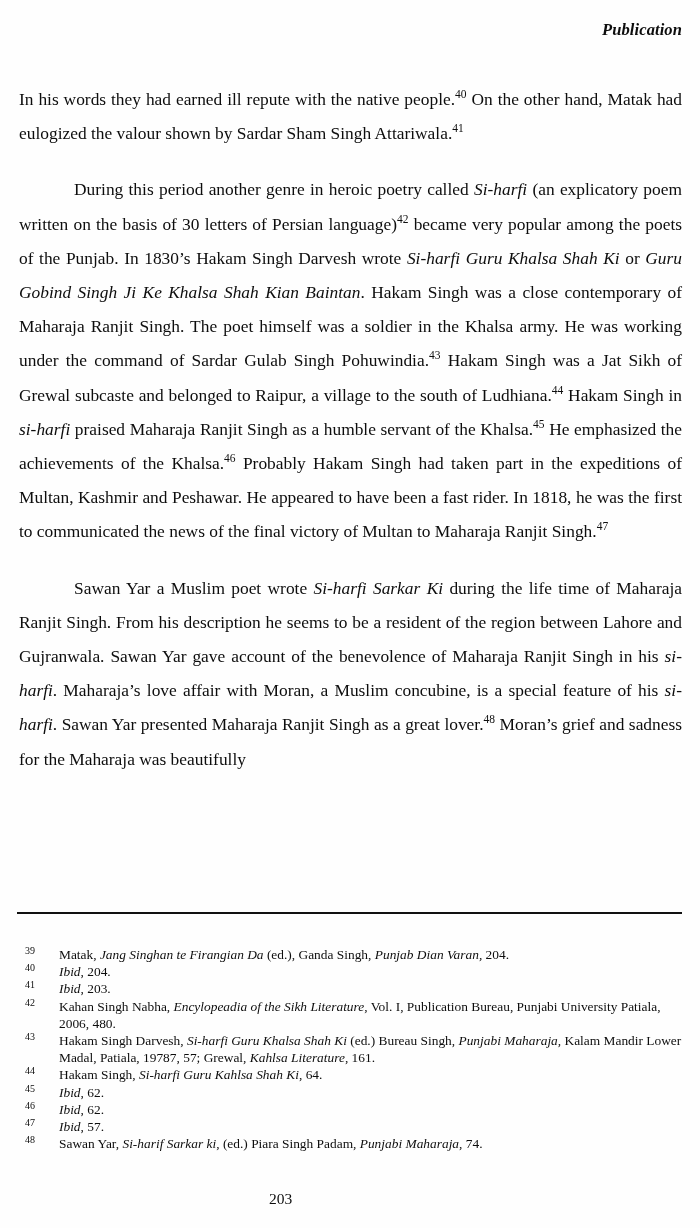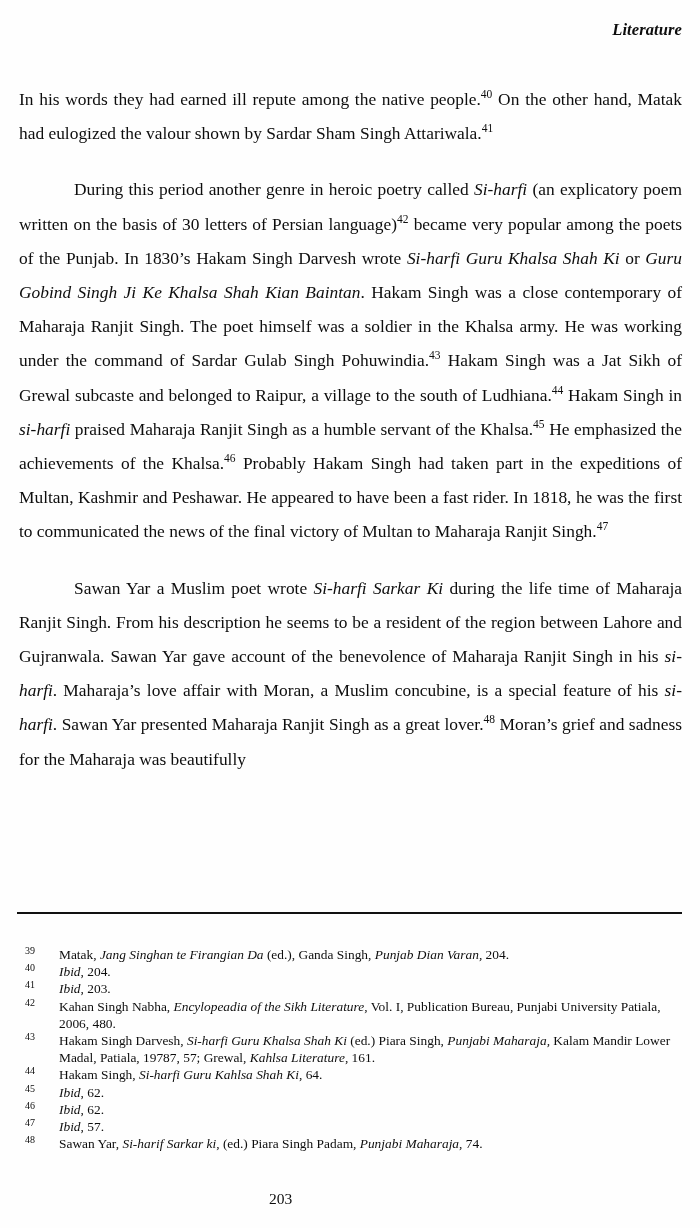--- a/index.html
+++ b/index.html
@@ -112,24 +112,24 @@
     width: 561px;
     text-align: center;
     font-size: 15.5px;
   }
 </style>
 </head>
 <body>
 
 <div class="page">
 
-  <div class="running-head">Literature</div>
+  <div class="running-head">Publication</div>
 
   <div class="body-col">
-      <p class="para"><span>In his words they had earned ill repute among the native people.</span><sup class="fn">40</sup><span> On the other hand, Matak had eulogized the valour shown by Sardar Sham Singh Attariwala.</span><sup class="fn">41</sup></p>
+      <p class="para"><span>In his words they had earned ill repute with the native people.</span><sup class="fn">40</sup><span> On the other hand, Matak had eulogized the valour shown by Sardar Sham Singh Attariwala.</span><sup class="fn">41</sup></p>
       <p class="para indent"><span>During this period another genre in heroic poetry called </span><i>Si-harfi</i><span> (an explicatory poem written on the basis of 30 letters of Persian language)</span><sup class="fn">42</sup><span> became very popular among the poets of the Punjab. In 1830’s Hakam Singh Darvesh wrote </span><i>Si-harfi Guru Khalsa Shah Ki</i><span> or </span><i>Guru Gobind Singh Ji Ke Khalsa Shah Kian Baintan</i><span>. Hakam Singh was a close contemporary of Maharaja Ranjit Singh. The poet himself was a soldier in the Khalsa army. He was working under the command of Sardar Gulab Singh Pohuwindia.</span><sup class="fn">43</sup><span> Hakam Singh was a Jat Sikh of Grewal subcaste and belonged to Raipur, a village to the south of Ludhiana.</span><sup class="fn">44</sup><span> Hakam Singh in </span><i>si-harfi</i><span> praised Maharaja Ranjit Singh as a humble servant of the Khalsa.</span><sup class="fn">45</sup><span> He emphasized the achievements of the Khalsa.</span><sup class="fn">46</sup><span> Probably Hakam Singh had taken part in the expeditions of Multan, Kashmir and Peshawar. He appeared to have been a fast rider. In 1818, he was the first to communicated the news of the final victory of Multan to Maharaja Ranjit Singh.</span><sup class="fn">47</sup></p>
       <p class="para indent"><span>Sawan Yar a Muslim poet wrote </span><i>Si-harfi Sarkar Ki</i><span> during the life time of Maharaja Ranjit Singh. From his description he seems to be a resident of the region between Lahore and Gujranwala. Sawan Yar gave account of the benevolence of Maharaja Ranjit Singh in his </span><i>si-harfi</i><span>. Maharaja’s love affair with Moran, a Muslim concubine, is a special feature of his </span><i>si-harfi</i><span>. Sawan Yar presented Maharaja Ranjit Singh as a great lover.</span><sup class="fn">48</sup><span> Moran’s grief and sadness for the Maharaja was beautifully</span></p>
     </div>
 
   <div class="fn-rule"></div>
 
   <div class="footnotes">
       <div class="fn-row">
         <span class="fn-num">39</span>
         <span class="fn-text"><span>Matak, </span><i>Jang Singhan te Firangian Da</i><span> (ed.), Ganda Singh, </span><i>Punjab Dian Varan,</i><span> 204.</span></span>
@@ -141,21 +141,21 @@
       <div class="fn-row">
         <span class="fn-num">41</span>
         <span class="fn-text"><i>Ibid</i><span>, 203.</span></span>
       </div>
       <div class="fn-row">
         <span class="fn-num">42</span>
         <span class="fn-text"><span>Kahan Singh Nabha, </span><i>Encylopeadia of the Sikh Literature</i><span>, Vol. I, Publication Bureau, Punjabi University Patiala, 2006, 480.</span></span>
       </div>
       <div class="fn-row">
         <span class="fn-num">43</span>
-        <span class="fn-text"><span>Hakam Singh Darvesh, </span><i>Si-harfi Guru Khalsa Shah Ki</i><span> (ed.) Piara Singh, </span><i>Punjabi Maharaja,</i><span> Kalam Mandir Lower Madal, Patiala, 19787, 57; Grewal, </span><i>Kahlsa Literature</i><span>, 161.</span></span>
+        <span class="fn-text"><span>Hakam Singh Darvesh, </span><i>Si-harfi Guru Khalsa Shah Ki</i><span> (ed.) Bureau Singh, </span><i>Punjabi Maharaja,</i><span> Kalam Mandir Lower Madal, Patiala, 19787, 57; Grewal, </span><i>Kahlsa Literature</i><span>, 161.</span></span>
       </div>
       <div class="fn-row">
         <span class="fn-num">44</span>
         <span class="fn-text"><span>Hakam Singh, </span><i>Si-harfi Guru Kahlsa Shah Ki</i><span>, 64.</span></span>
       </div>
       <div class="fn-row">
         <span class="fn-num">45</span>
         <span class="fn-text"><i>Ibid</i><span>, 62.</span></span>
       </div>
       <div class="fn-row">

